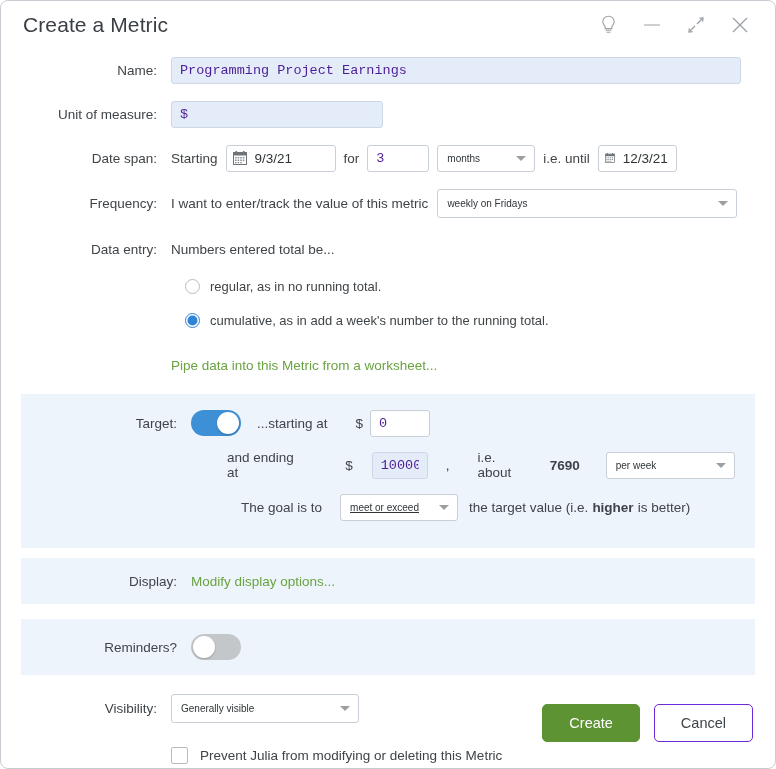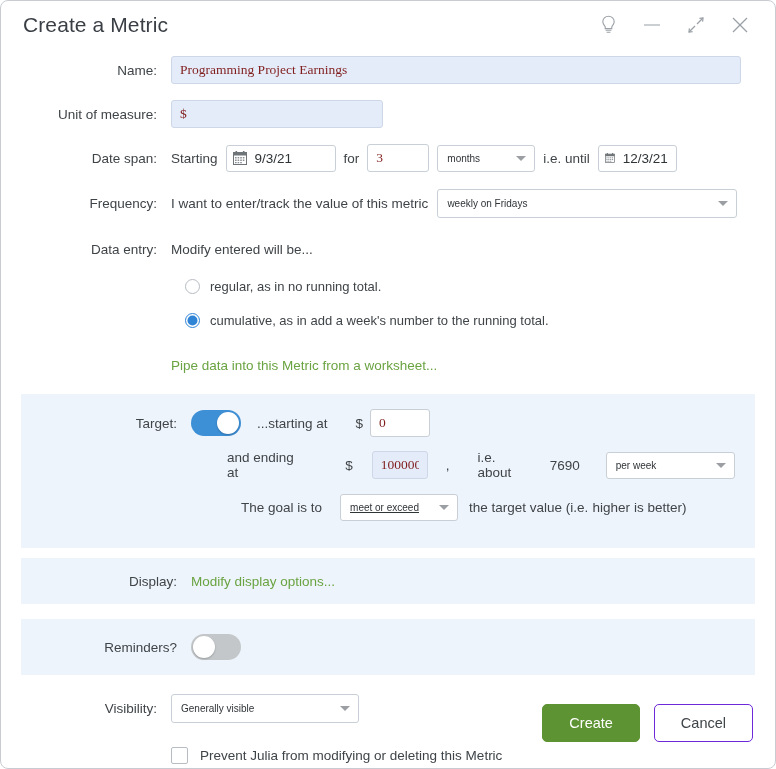--- a/index.html
+++ b/index.html
@@ -70,27 +70,27 @@
   .field-area {
     display: flex;
     align-items: center;
     flex: 1;
     min-width: 0;
   }
   .txt {
     font-size: 13.5px;
     color: #3f4448;
   }
-  .txt.bold { font-weight: normal; }
+  .txt.bold { font-weight: bold; }
 
   
   input[type=text] {
-    font-family: Liberation Serif, serif;
+    font-family: Liberation Mono, monospace;
     font-size: 13.5px;
-    color: #7f1d1d;
+    color: #4c1d95;
     border: 1px solid #c9cfd6;
     border-radius: 3px;
     padding: 5px 8px;
     box-sizing: border-box;
     outline: none;
     background: #ffffff;
   }
   input.blue {
     background: #e5ecf9;
     border: 1px solid #cdd7e8;
@@ -381,21 +381,21 @@
       <div class="select sel-freq">
         <span>weekly on Fridays</span>
         <span class="caret"></span>
       </div>
     </div>
   </div>
 
   <div class="row" style="margin-top:16px;">
     <div class="label">Data entry:</div>
     <div class="field-area">
-      <span class="txt">Modify entered will be...</span>
+      <span class="txt">Numbers entered total be...</span>
     </div>
   </div>
 
   <div class="radio-row" style="margin-top:9px;">
     <div class="spacer"></div>
     <div class="radio"></div>
     <span class="radio-label">regular, as in no running total.</span>
   </div>
 
   <div class="radio-row" style="margin-top:7px;">

